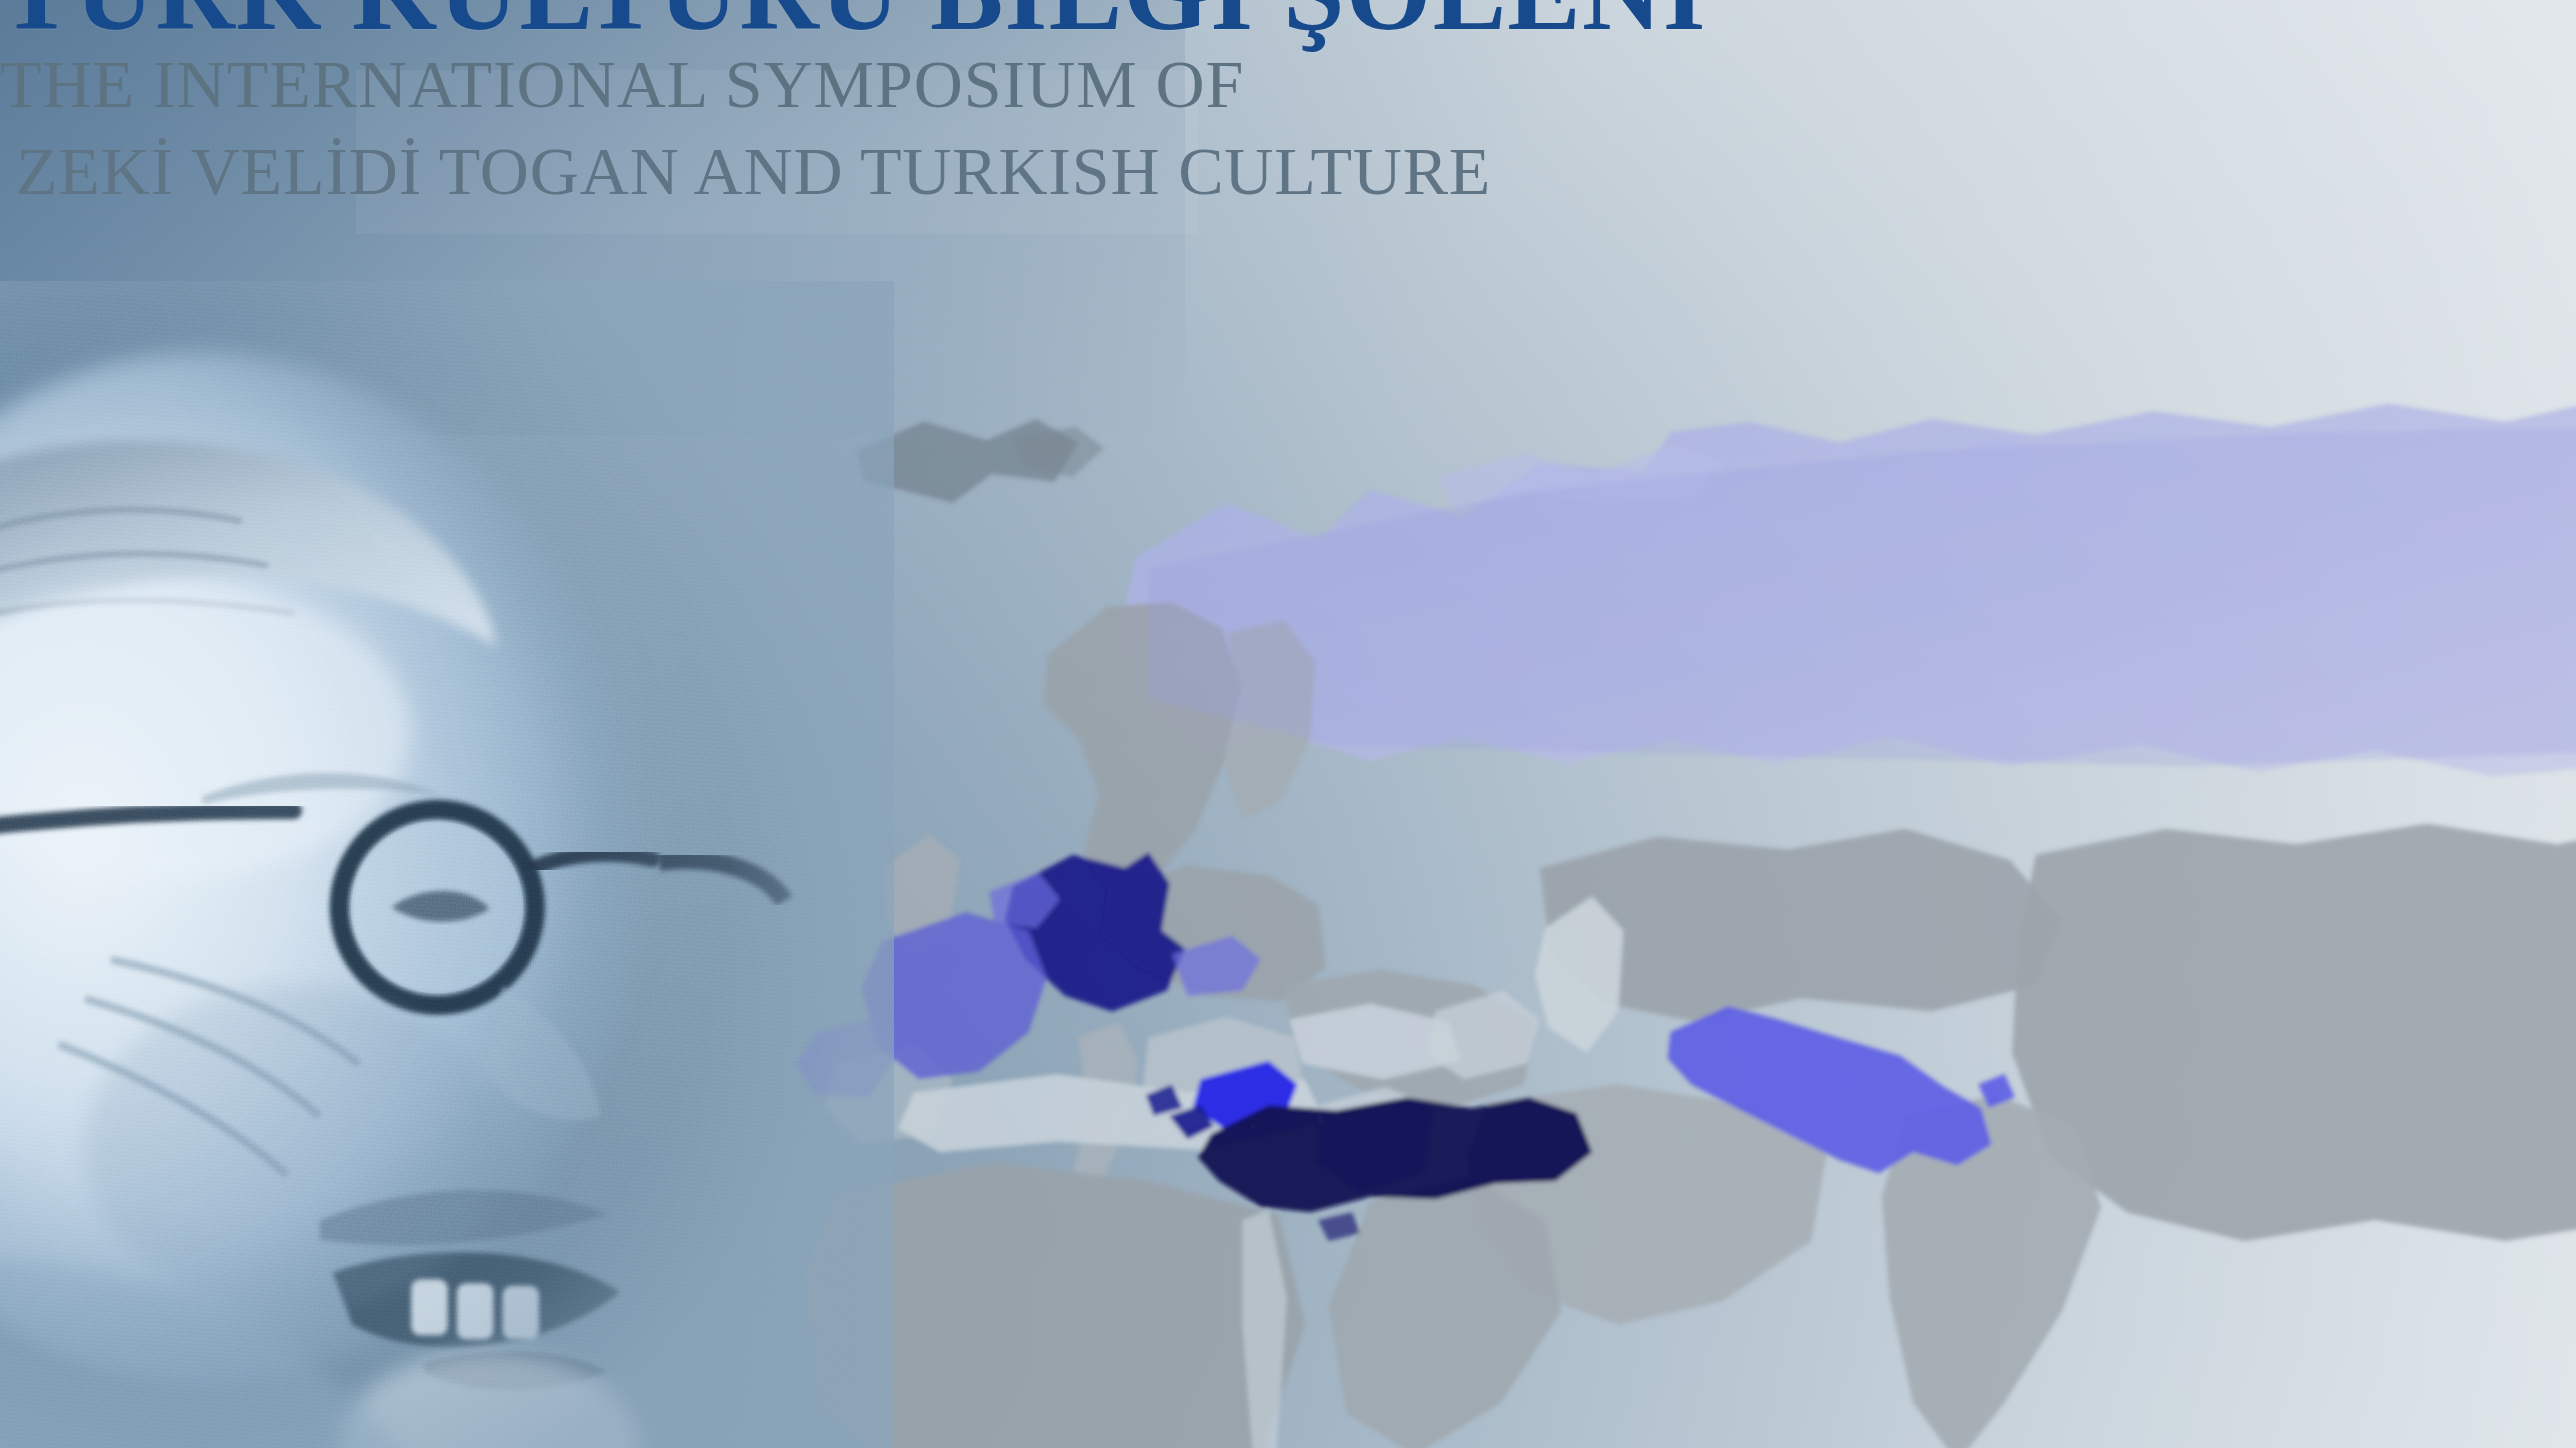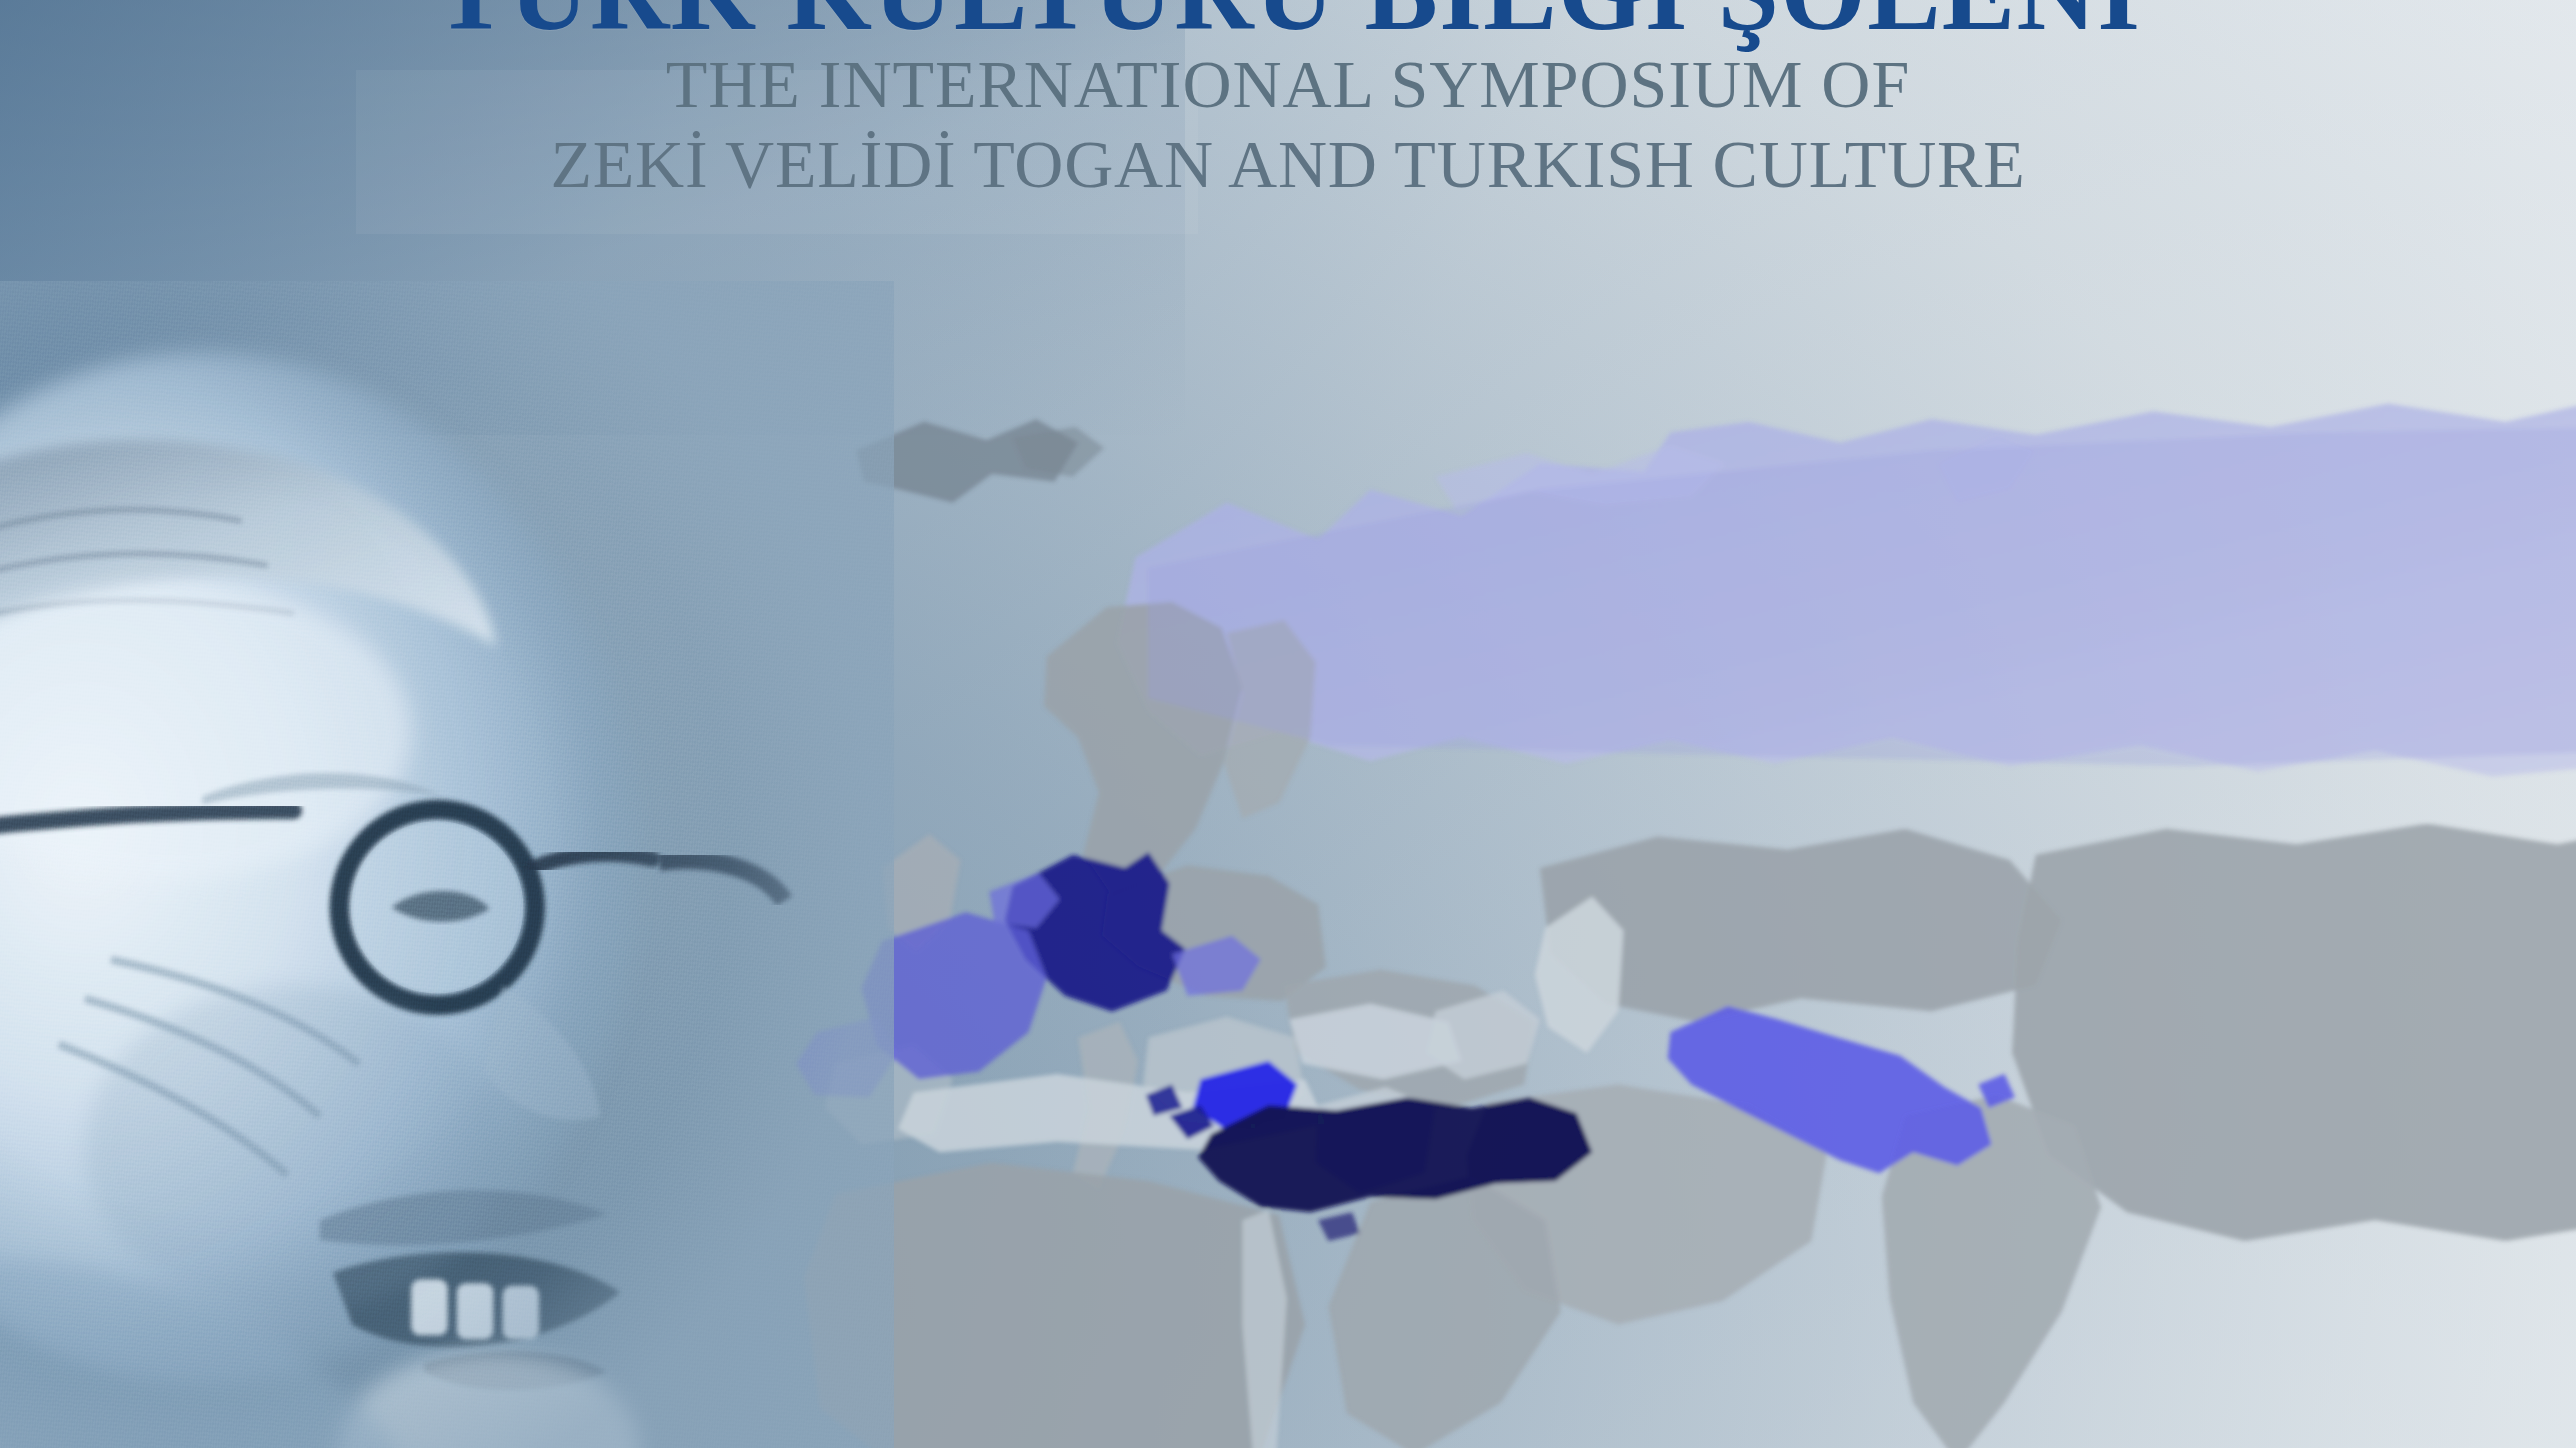--- a/index.html
+++ b/index.html
@@ -69,21 +69,21 @@
     mix-blend-mode:overlay;
   }
   .portrait .vignette{
     position:absolute; inset:0;
     background:radial-gradient(62% 58% at 36% 48%, rgba(0,0,0,0) 52%, rgba(120,150,175,.28) 78%, rgba(138,164,186,.72) 100%);
   }
 
   
   .titles{
     position:absolute; left:0; top:0; width:100%;
-    text-align:center;
+    text-align:left;
     user-select:none;
   }
   .t-main{
     font-size:110px;
     line-height:.72;
     font-weight:700;
     letter-spacing:.012em;
     color:#174a8d;
     margin:0;
     padding-top:0;
@@ -100,21 +100,21 @@
     margin:0;
     transform:translateY(-29px);
     white-space:nowrap;
   }
   .t-sub2{
     font-size:68px;
     line-height:1.0;
     font-weight:400;
     letter-spacing:.012em;
     color:#5f7484;
-    margin:9px;
+    margin:16px;
     transform:translateY(-26px);
     white-space:nowrap;
   }
 
   
   .text-panel{
     position:absolute;
     left:356px; top:70px;
     width:842px; height:164px;
     background:rgba(255,255,255,.055);

